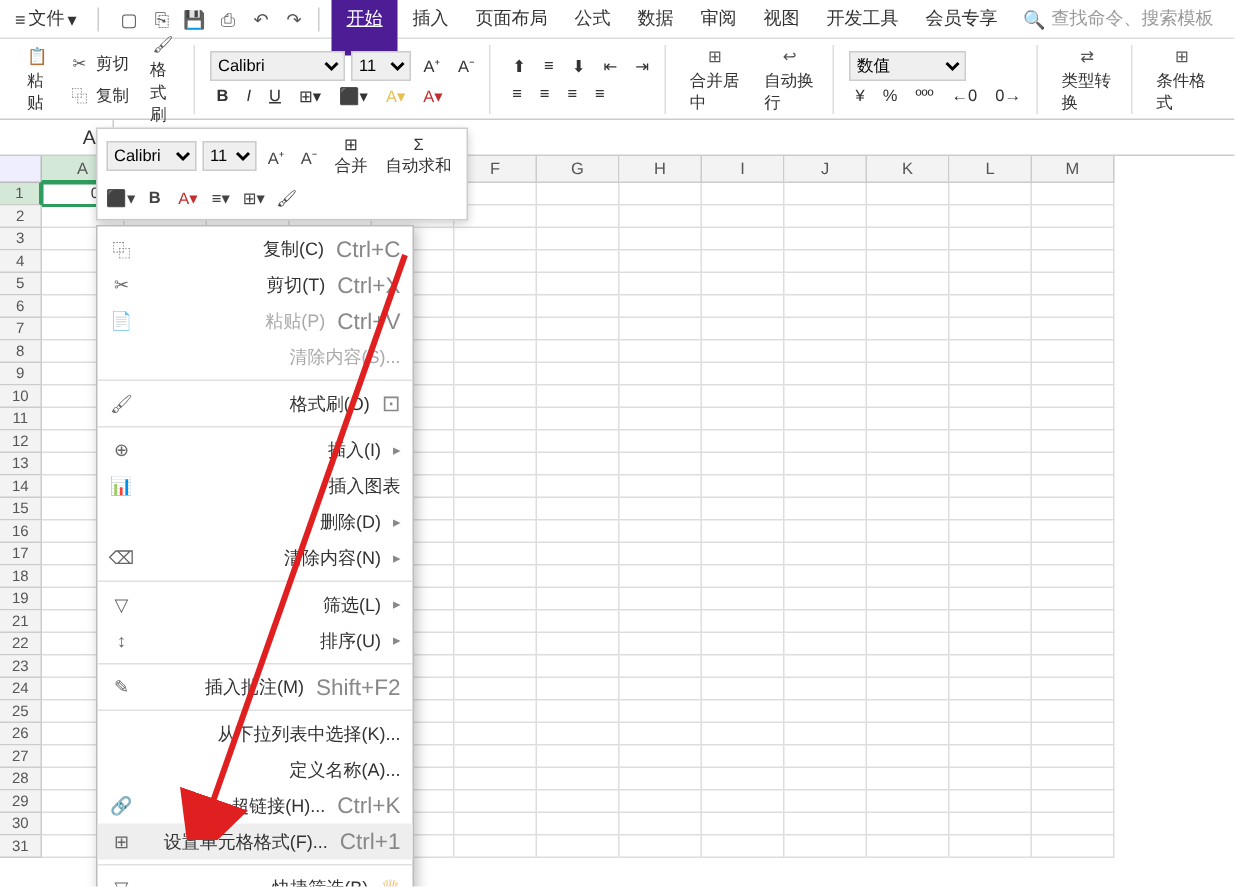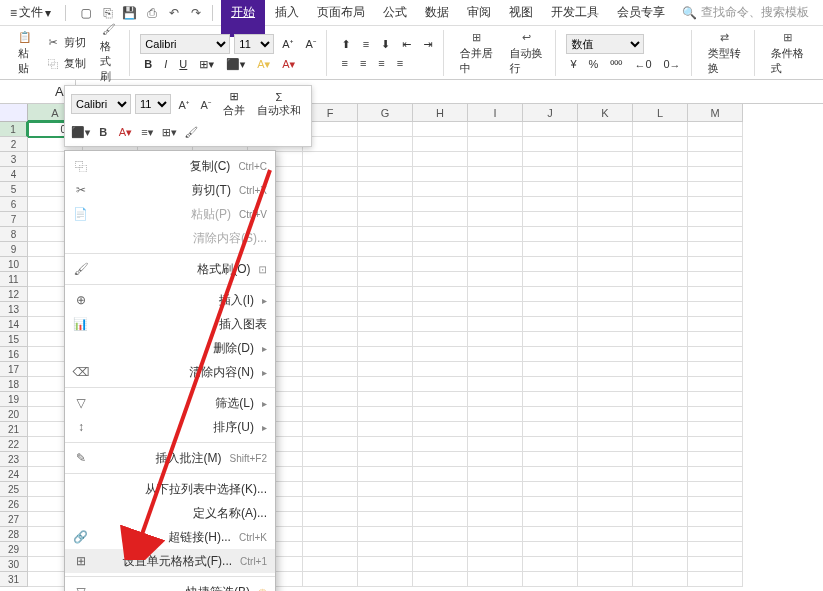--- a/index.html
+++ b/index.html
@@ -41,21 +41,21 @@
 .rowh.sel { background: #d4e8d8; border-right: 2px solid #2e9c5c; }
 .cell { width: 55px; height: 15px; border-right: 1px solid #ddd; border-bottom: 1px solid #ddd; font-size: 10px; padding: 0 2px; text-align: right; line-height: 15px; }
 .cell.active { outline: 2px solid #2e9c5c; outline-offset: -1px; background: #fff; }
 
 .context-menu { position: absolute; left: 64px; top: 150px; width: 212px; background: #fff; border: 1px solid #bbb; box-shadow: 2px 2px 8px rgba(0,0,0,0.25); z-index: 20; padding: 3px 0; }
 .cm-item { display: flex; align-items: center; height: 24px; padding: 0 8px 0 8px; font-size: 12px; color: #333; gap: 8px; position: relative; }
 .cm-item.disabled { color: #aaa; }
 .cm-item.hover { background: #eee; }
 .cm-icon { width: 16px; display: flex; justify-content: center; color: #666; }
 .cm-label { flex: 1; text-align: right; }
-.cm-short { color: #888; font-size: 10px; }
+.cm-short { color: #888; font-size: 15px; }
 .cm-arrow { color: #888; font-size: 10px; }
 .cm-sep { height: 1px; background: #e0e0e0; margin: 3px 0; }
 
 .arrow-annot { position: absolute; left: 80px; top: 160px; z-index: 30; pointer-events: none; }
 </style>
 </head>
 <body>
 
 <div class="menubar">
   <span class="file-btn">
@@ -540,36 +540,20 @@
         <div class="cell"></div>
         <div class="cell"></div>
         <div class="cell"></div>
         <div class="cell"></div>
         <div class="cell"></div>
         <div class="cell"></div>
         <div class="cell"></div>
         <div class="cell"></div>
       </div>
       <div class="row">
-        <div class="rowh">20</div>
-        <div class="cell"></div>
-        <div class="cell"></div>
-        <div class="cell"></div>
-        <div class="cell"></div>
-        <div class="cell"></div>
-        <div class="cell"></div>
-        <div class="cell"></div>
-        <div class="cell"></div>
-        <div class="cell"></div>
-        <div class="cell"></div>
-        <div class="cell"></div>
-        <div class="cell"></div>
-        <div class="cell"></div>
-      </div>
-      <div class="row">
         <div class="rowh">21</div>
         <div class="cell"></div>
         <div class="cell"></div>
         <div class="cell"></div>
         <div class="cell"></div>
         <div class="cell"></div>
         <div class="cell"></div>
         <div class="cell"></div>
         <div class="cell"></div>
         <div class="cell"></div>

